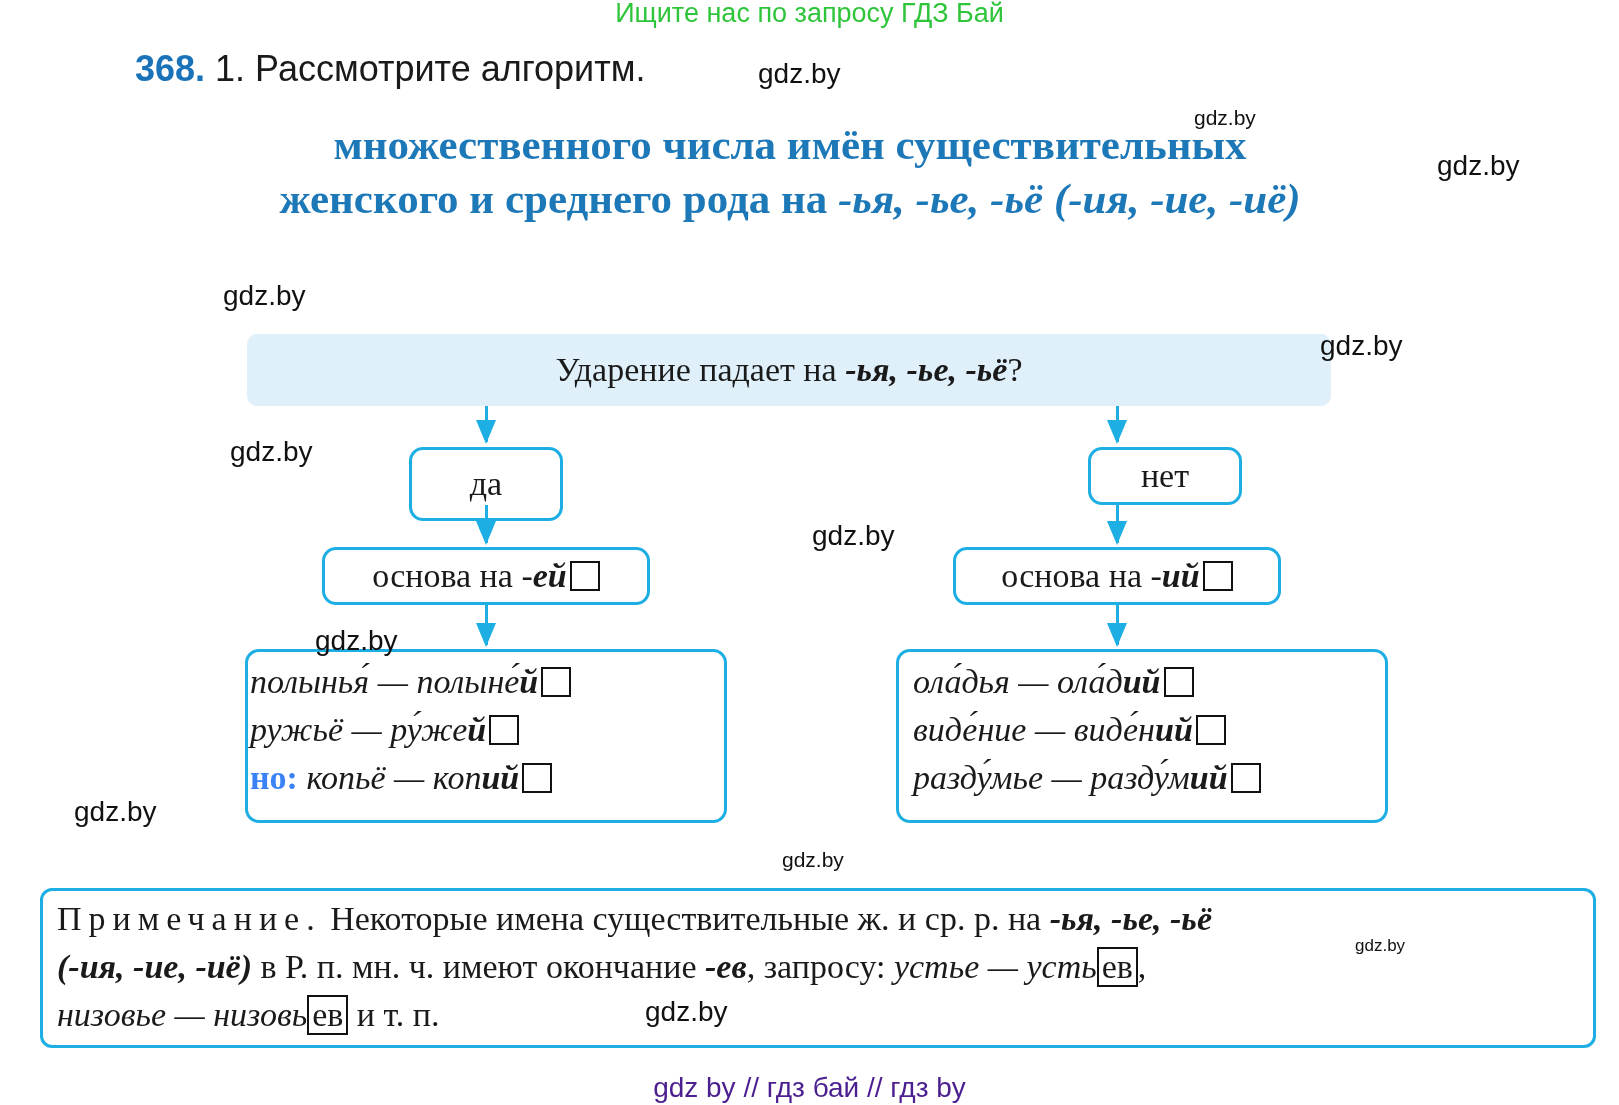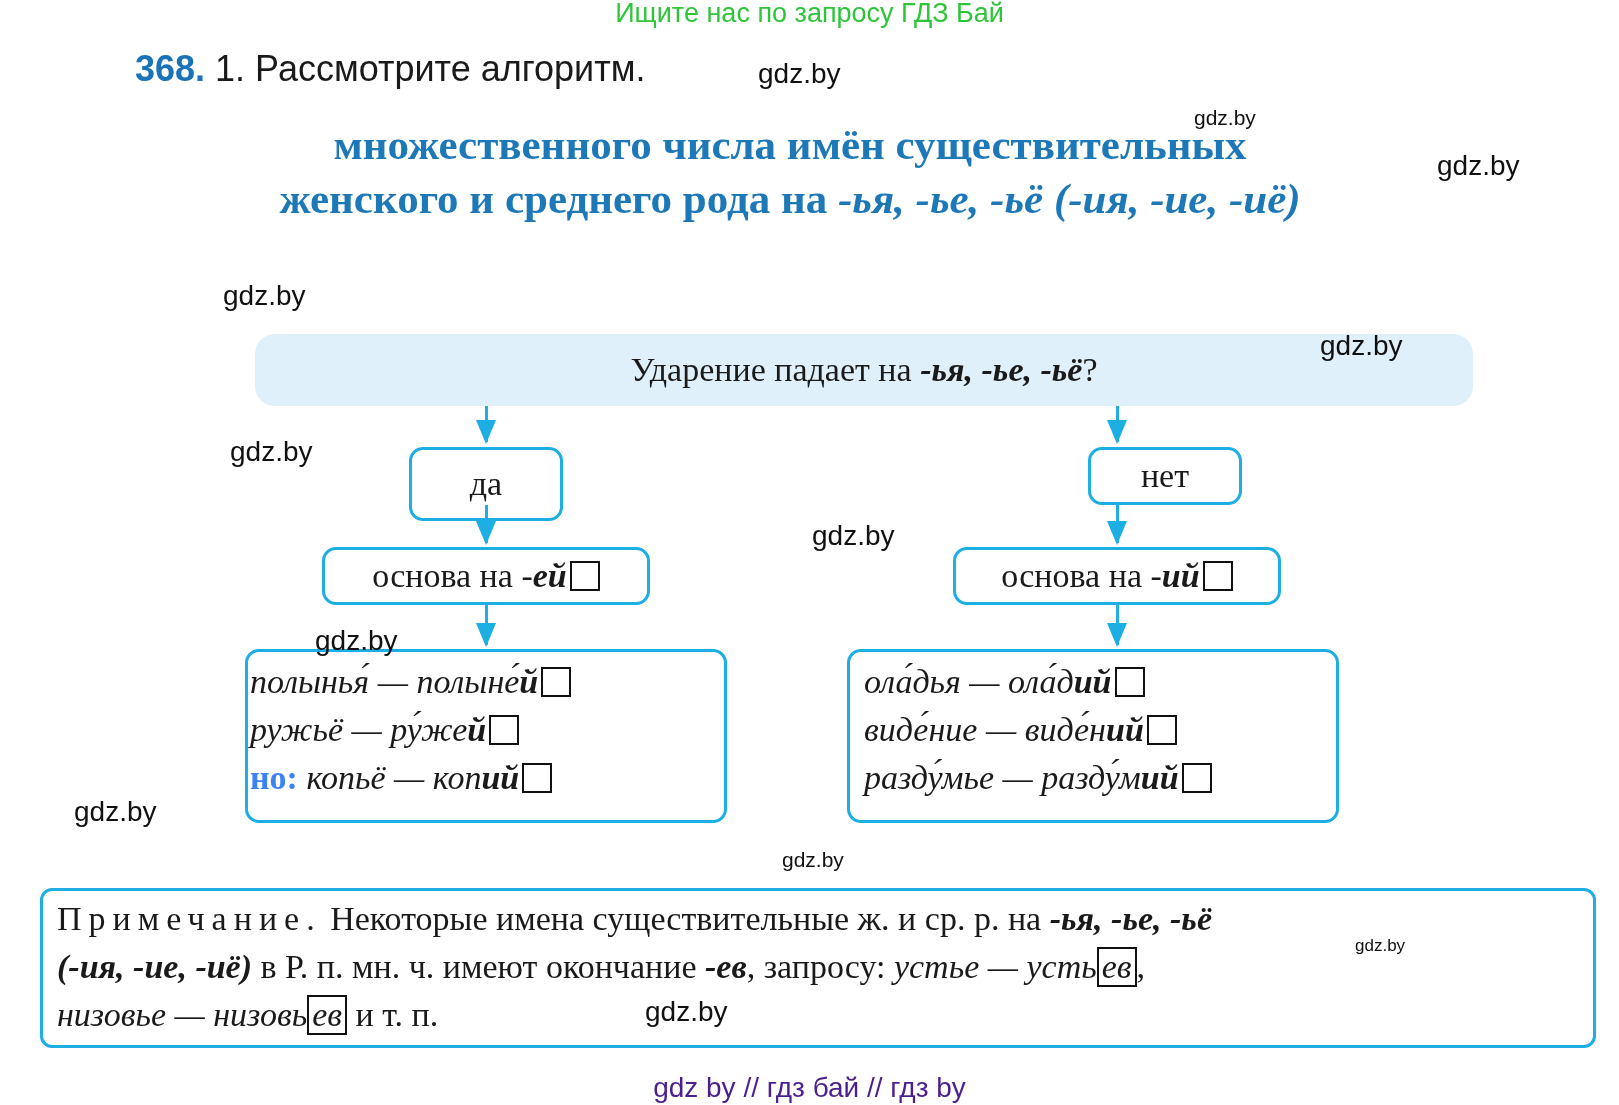--- a/index.html
+++ b/index.html
@@ -5,34 +5,34 @@
     html, body { margin:0; padding:0; background:#ffffff; }
     body { width:1619px; height:1105px; position:relative; overflow:hidden; font-family:"DejaVu Serif", serif; color:#1a1a1a; }
     .abs { position:absolute; }
     .wm { position:absolute; font-family:"Liberation Sans", sans-serif; color:#111; font-size:28px; white-space:nowrap; }
     .wm-small { font-size:21px; }
     .top-banner { left:0; width:1619px; top:-2px; text-align:center; color:#2fc53a; font-size:27px; font-family:"Liberation Sans", sans-serif; }
     .task { left:135px; top:48px; font-size:36px; font-family:"Liberation Sans", sans-serif; white-space:nowrap; }
     .task .num { color:#1a73b8; font-weight:bold; }
     .title { left:150px; width:1280px; top:118px; text-align:center; color:#1d78b8; font-family:"Liberation Serif", serif; font-weight:bold; font-size:43px; line-height:54px; }
     .title i { font-style:italic; }
-    .question { left:247px; top:334px; width:1218px; height:72px; background:#dff0fa; border-radius:20px; text-align:center; font-size:34px; line-height:72px; font-family:"Liberation Serif", serif;margin-left:8px; }
+    .question { left:247px; top:334px; width:1084px; height:72px; background:#dff0fa; border-radius:10px; text-align:center; font-size:34px; line-height:72px; font-family:"Liberation Serif", serif; }
     .question b { font-style:italic; }
     .box { position:absolute; border:3px solid #1daee3; border-radius:14px; background:#fff; box-sizing:border-box; font-family:"Liberation Serif", serif; font-size:34px; }
     .center-text { display:flex; align-items:center; justify-content:center; }
     .arrow { position:absolute; width:3px; background:#1daee3; }
     .arrow::after { content:""; position:absolute; left:-9px; bottom:-2px; width:0; height:0; border-left:10px solid transparent; border-right:10px solid transparent; border-top:24px solid #1daee3; }
     .chk { display:inline-block; width:30px; height:30px; border:2.5px solid #111; box-sizing:border-box; vertical-align:-4px; margin-left:3px; }
     .ex { font-style:italic; font-size:34px; line-height:48px; white-space:nowrap; }
     .ex b { font-weight:bold; }
     .no { color:#3b82f6; font-weight:bold; font-style:normal;margin-top:36px; }
     .note { left:40px; top:888px; width:1556px; height:160px; border:3px solid #1daee3; border-radius:12px; box-sizing:border-box; padding:4px 14px; font-family:"Liberation Serif", serif; font-size:34px; line-height:48px; }
     .note .sp { letter-spacing:7px; }
     .note i { font-style:italic; }
-    .boxed { display:inline-block; border:2.5px solid #111; padding:0 3px; line-height:36px; font-style:italic; }
+    .boxed { display:inline-block; border:2.5px solid #111; padding:0 3px; line-height:36px; }
     .footer { left:0; width:1619px; top:1072px; text-align:center; color:#4b1f8f; font-size:28px; font-family:"Liberation Sans", sans-serif; }
   </style>
 </head>
 <body>
 
 <div class="abs top-banner">Ищите нас по запросу ГДЗ Бай</div>
 
 <div class="abs task">
   <span class="num">368.</span>
   <span>1. Рассмотрите алгоритм.</span>
@@ -68,21 +68,21 @@
 <div class="box center-text" style="left:1040px; top:447px; width:154px; height:58px;margin-left:48px;">
   <span>нет</span>
 </div>
 <div class="arrow" style="left:1116px; top:505px; height:38px;"></div>
 <div class="box center-text" style="left:953px; top:547px; width:328px; height:58px;">
   <span>основа на -</span>
     <b><i>ий</i></b>
     <span class="chk"></span>
 </div>
 <div class="arrow" style="left:1116px; top:605px; height:40px;"></div>
-<div class="box" style="left:847px; top:649px; width:492px; height:174px; padding:6px 14px;">
+<div class="box" style="left:896px; top:649px; width:492px; height:174px; padding:6px 14px;">
   <div class="ex"><span>ола́дья — ола́д</span><b>ий</b><span class="chk"></span></div>
   <div class="ex"><span>виде́ние — виде́н</span><b>ий</b><span class="chk"></span></div>
   <div class="ex"><span>разду́мье — разду́м</span><b>ий</b><span class="chk"></span></div>
 </div>
 
 <div class="abs note">
   <div style="white-space:nowrap;"><span class="sp">Примечание.</span><span> Некоторые имена существительные ж. и ср. р. на </span><b><i>-ья, -ье, -ьё</i></b></div>
   <div style="white-space:nowrap;"><b><i>(-ия, -ие, -иё)</i></b><span> в Р. п. мн. ч. имеют окончание </span><b><i>-ев</i></b><span>, запросу: </span><i>устье — усть</i><span class="boxed">ев</span><span>,</span></div>
   <div style="white-space:nowrap;"><i>низовье — низовь</i><span class="boxed">ев</span><span> и т. п.</span></div>
 </div>

